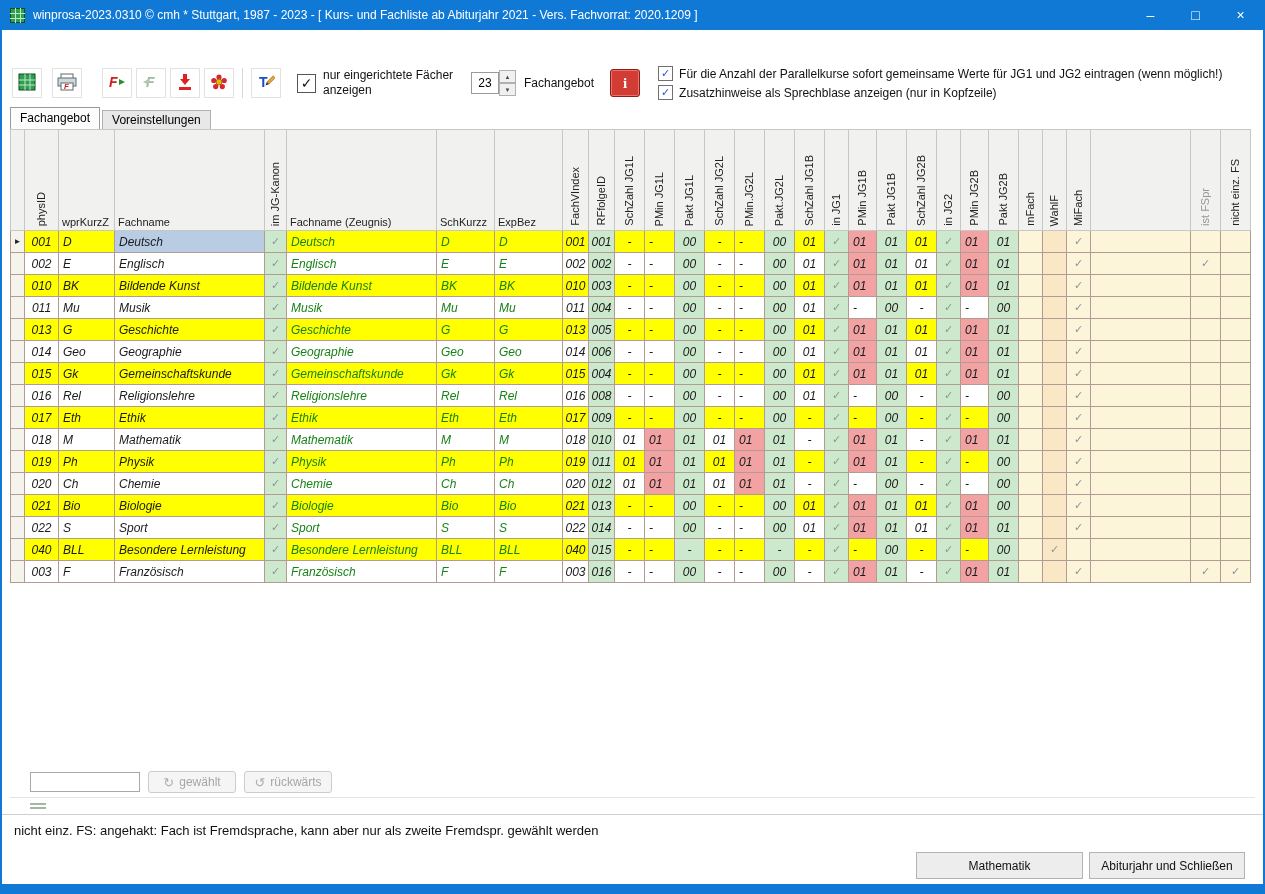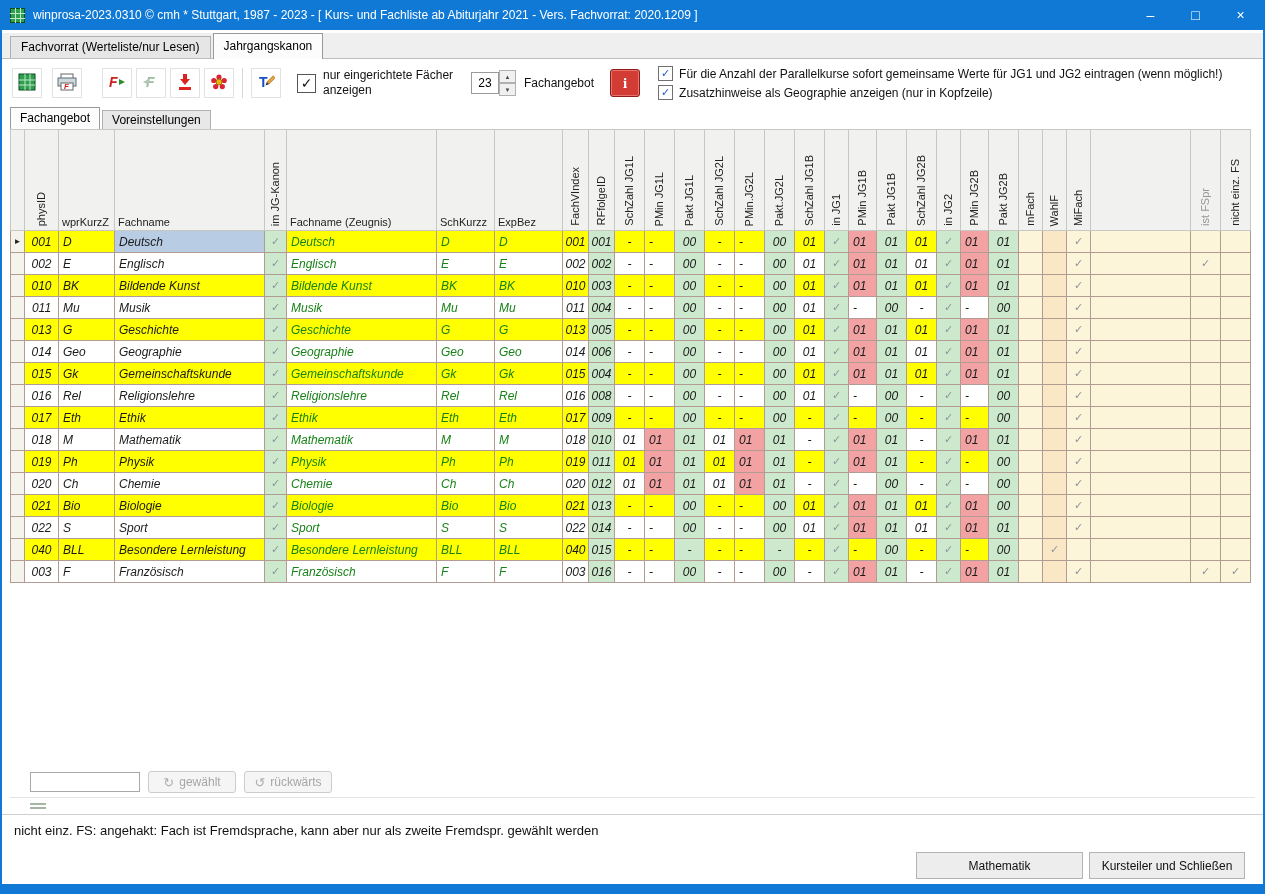--- a/index.html
+++ b/index.html
@@ -95,24 +95,20 @@
     <span class="title">winprosa-2023.0310 © cmh * Stuttgart, 1987 - 2023 - [ Kurs- und Fachliste ab Abiturjahr 2021 - Vers. Fachvorrat: 2020.1209 ]</span>
     <div class="winbtns">
       <div class="wbtn">–</div>
       <div class="wbtn">□</div>
       <div class="wbtn">×</div>
     </div>
   </div>
 
   <div class="client">
 
-    <div class="tabstrip1">
-      <div class="tab">Fachvorrat (Werteliste/nur Lesen)</div>
-      <div class="tab active">Jahrgangskanon</div>
-    </div>
 
     <div class="toolbar">
       <button class="tbtn" style="margin-right:10px;">
         <span><svg width="18" height="18">
               <rect x="1" y="1" width="16" height="16" fill="#2e9e4f" stroke="#0c4d22"></rect>
               <path d="M1 7h16M1 12h16M7 1v16M12 1v16" stroke="#bfe8c8" stroke-width="1"></path>
             </svg></span>
       </button>
       <button class="tbtn" style="margin-right:20px;">
         <span><svg width="20" height="18">
@@ -175,21 +171,21 @@
       <button class="infobtn">
           <span>i</span>
         </button>
       <div class="options">
         <label>
           <span class="cb">✓</span>
           <span>Für die Anzahl der Parallelkurse sofort gemeinsame Werte für JG1 und JG2 eintragen  (wenn möglich!)</span>
         </label>
         <label>
           <span class="cb">✓</span>
-          <span>Zusatzhinweise als Geographie anzeigen (nur in Kopfzeile)</span>
+          <span>Zusatzhinweise als Sprechblase anzeigen (nur in Kopfzeile)</span>
         </label>
       </div>
     </div>
 
     <div class="subtabs">
       <div class="stab active">Fachangebot</div>
       <div class="stab">Voreinstellungen</div>
     </div>
 
     <div class="gridwrap">
@@ -793,19 +789,19 @@
 
     <div class="splitter">
         <span></span>
         <span></span>
       </div>
 
     <div class="statusline">nicht einz. FS: angehakt: Fach ist Fremdsprache, kann aber nur als zweite Fremdspr. gewählt werden</div>
 
     <div class="dlgbtns">
       <button class="dbtn cancel">Mathematik</button>
-      <button class="dbtn save">Kursteiler und Schließen</button>
+      <button class="dbtn save">Abiturjahr und Schließen</button>
     </div>
 
   </div>
 
   <div class="bottomstrip"></div>
 </div>
 
 </body></html>

